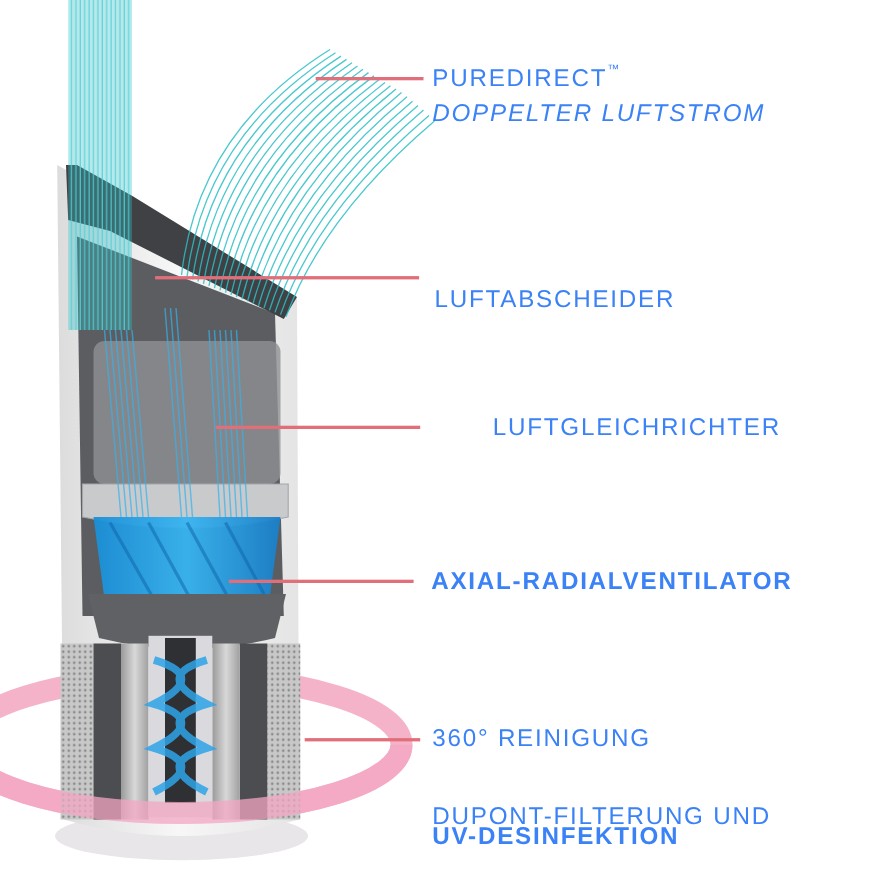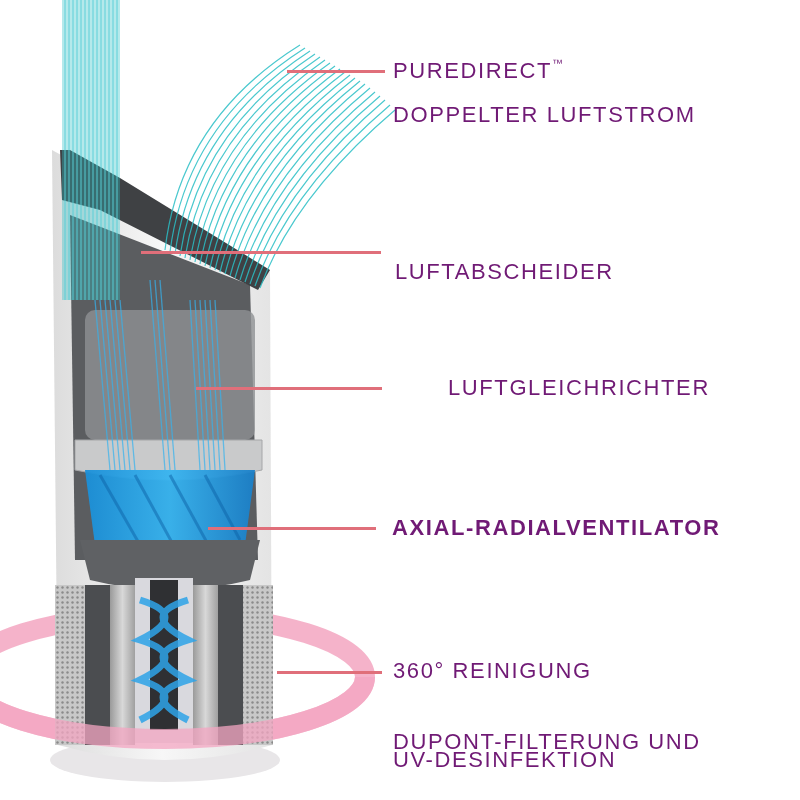--- a/index.html
+++ b/index.html
@@ -1,18 +1,18 @@
 <!DOCTYPE html>
 <html><head>
 <meta charset="utf-8">
 <style>
   html,body{margin:0;padding:0;background:#ffffff;}
   body{width:800px;height:800px;position:relative;overflow:hidden;font-family:"Liberation Sans","DejaVu Sans",sans-serif;}
   #illustration{position:absolute;left:0;top:0;width:800px;height:800px;}
-  .label{position:absolute;color:#701a75;font-size:22px;letter-spacing:1.6px;line-height:1;white-space:nowrap;}
+  .label{position:absolute;color:#3b82f6;font-size:22px;letter-spacing:1.6px;line-height:1;white-space:nowrap;}
   .callout-line{position:absolute;height:3px;background:#e06f7a;}
   .tm{font-size:11px;vertical-align:top;position:relative;top:-2px;letter-spacing:0;}
 </style>
 </head>
 <body>
 
 <svg id="illustration" viewBox="0 0 800 800" xmlns="http://www.w3.org/2000/svg">
   <defs>
     <linearGradient id="housing" x1="0" x2="1" y1="0" y2="0">
       <stop offset="0" stop-color="#dcdcdc"></stop>
@@ -134,23 +134,23 @@
 
 <div class="callout-line" style="left:287px;top:70px;width:98px;"></div>
 <div class="callout-line" style="left:141px;top:251px;width:240px;"></div>
 <div class="callout-line" style="left:196px;top:387px;width:186px;"></div>
 <div class="callout-line" style="left:208px;top:527px;width:168px;"></div>
 <div class="callout-line" style="left:277px;top:671px;width:105px;"></div>
 
 <div class="label" style="left:393px;top:60px;">
   <span>PUREDIRECT</span><span class="tm">™</span>
 </div>
-<div class="label" style="left:393px;top:104px;">DOPPELTER LUFTSTROM</div>
+<div class="label" style="left:393px;top:92px;font-style:italic;">DOPPELTER LUFTSTROM</div>
 
 <div class="label" style="left:395px;top:241px;margin-top:20px;">LUFTABSCHEIDER</div>
 
 <div class="label" style="left:400px;top:377px;margin-left:48px;">LUFTGLEICHRICHTER</div>
 
 <div class="label" style="left:392px;top:517px;font-weight:bold;">AXIAL-RADIALVENTILATOR</div>
 
 <div class="label" style="left:393px;top:660px;">360° REINIGUNG</div>
 <div class="label" style="left:393px;top:705px;margin-top:26px;">DUPONT-FILTERUNG UND</div>
-<div class="label" style="left:393px;top:749px;">UV-DESINFEKTION</div>
+<div class="label" style="left:393px;top:749px;font-weight:bold;">UV-DESINFEKTION</div>
 
 </body></html>

